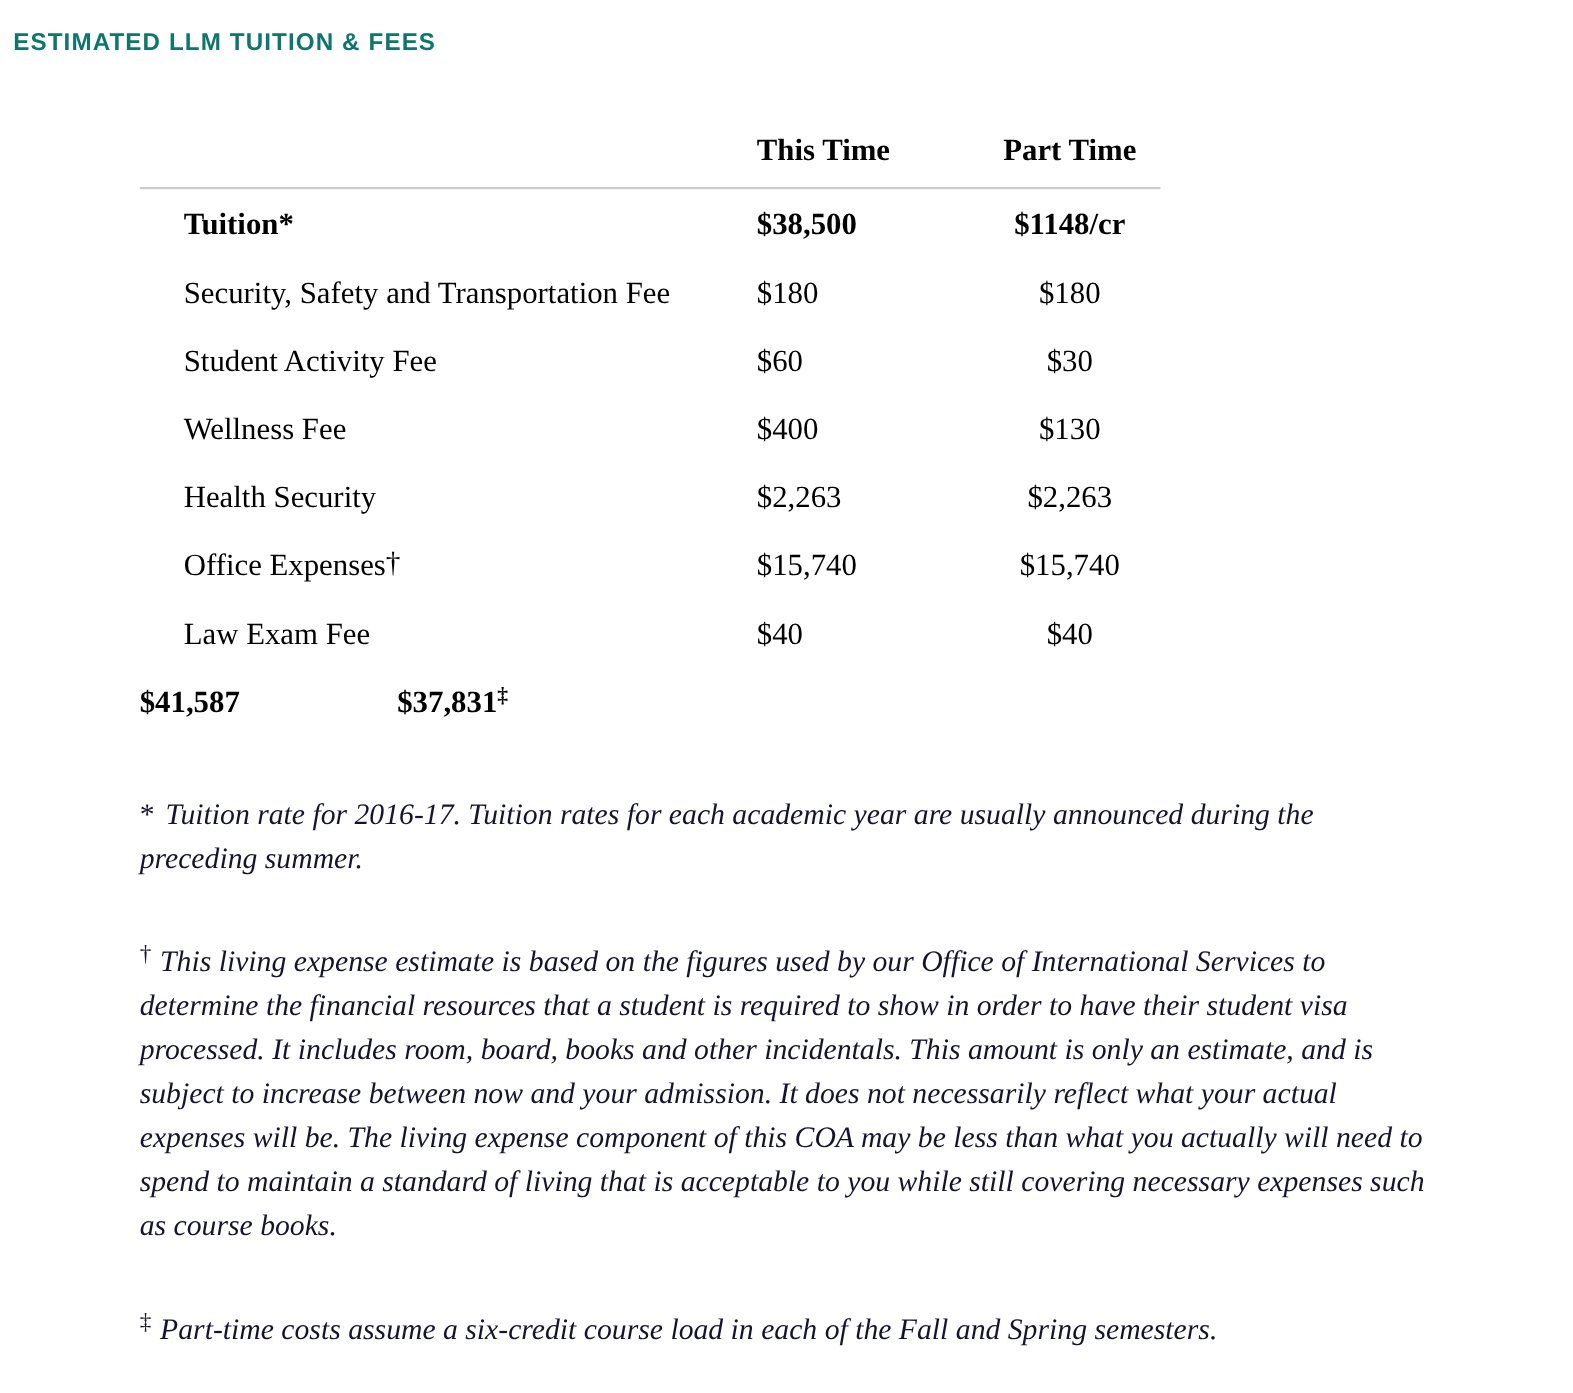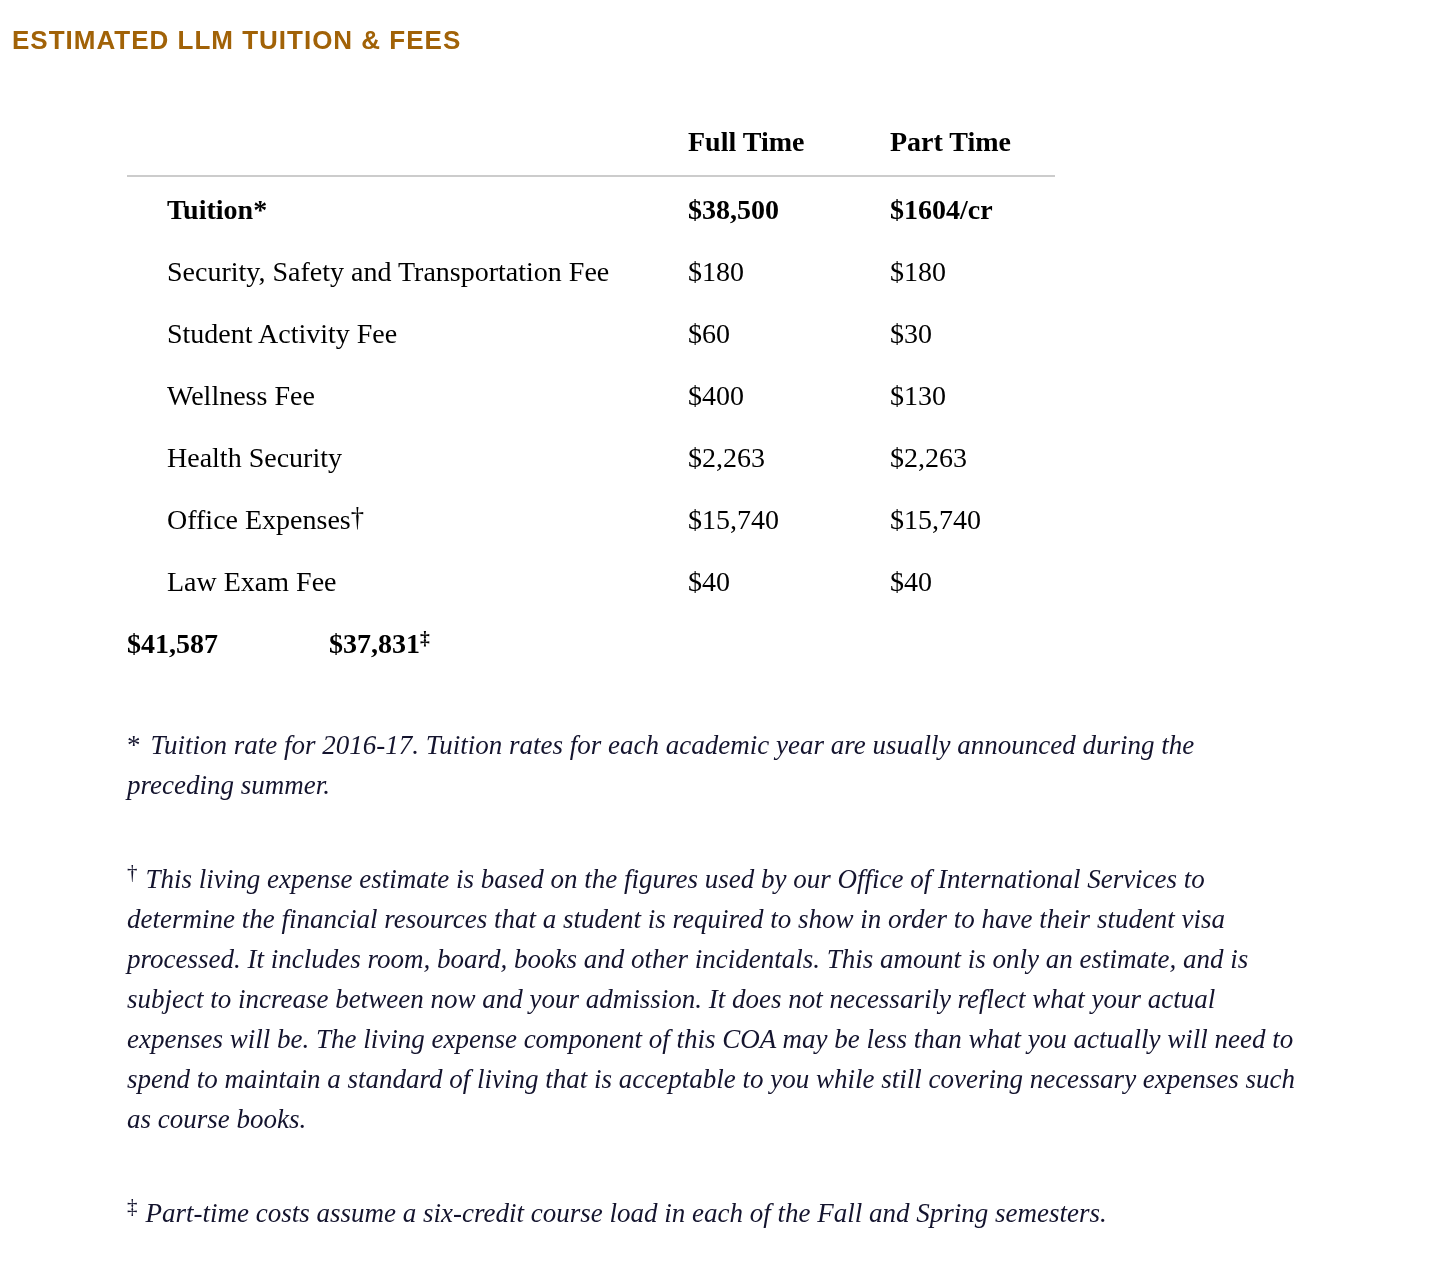--- a/index.html
+++ b/index.html
@@ -12,43 +12,43 @@
     color: #000000;
   }
   .page {
     padding: 25px 40px 40px 12px;
     box-sizing: border-box;
     width: 1430px;
   }
   
   .page-title {
     font-family: "Liberation Sans", sans-serif;
-    font-size: 26px;
+    font-size: 22px;
     font-weight: 800;
     letter-spacing: 1px;
-    color: #a16207;
+    color: #0f766e;
     margin: 0;
   }
   
   .fee-table {
     margin: 70px 0 0 115px;
     width: 928px;
     font-size: 28px;
     color: #000000;
   }
   .header-row {
     display: flex;
     padding-bottom: 17px;
   }
   .header-row .cell {
     font-weight: bold;
   }
   .col-label { width: 561px; box-sizing: border-box; padding-left: 40px; }
   .col-full  { width: 202px; }
-  .col-part  { width: 165px; }
+  .col-part  { width: 165px; text-align: center; }
   .table-body {
     border-top: 2px solid #cccccc;
     padding-top: 2px;
   }
   .row {
     display: flex;
     height: 62px;
     align-items: center;
   }
   .row.bold { font-weight: bold; font-family: Liberation Serif, serif; }
@@ -85,30 +85,30 @@
 <body>
 
 <div class="page">
 
   <h1 class="page-title">ESTIMATED LLM TUITION &amp; FEES</h1>
 
   <div class="fee-table">
 
     <div class="header-row">
       <div class="cell col-label"></div>
-      <div class="cell col-full">Full Time</div>
+      <div class="cell col-full">This Time</div>
       <div class="cell col-part">Part Time</div>
     </div>
 
     <div class="table-body">
 
       <div class="row bold">
         <div class="col-label"><span>Tuition*</span></div>
         <div class="col-full">$38,500</div>
-        <div class="col-part">$1604/cr</div>
+        <div class="col-part">$1148/cr</div>
       </div>
 
 
       <div class="row">
         <div class="col-label"><span>Security, Safety and Transportation Fee</span></div>
         <div class="col-full">$180</div>
         <div class="col-part">$180</div>
       </div>
 
       <div class="row">

